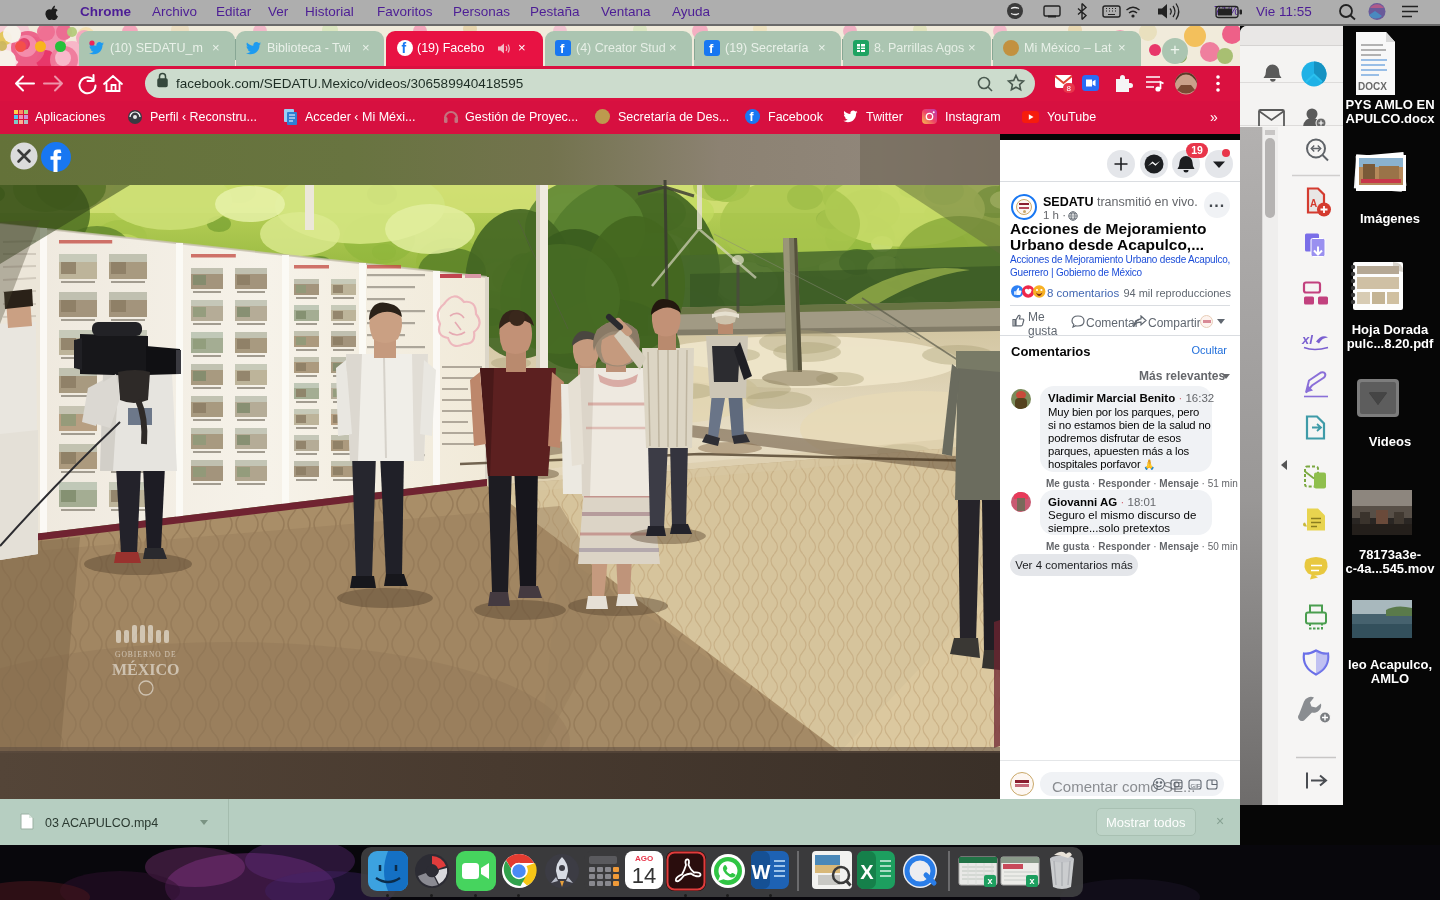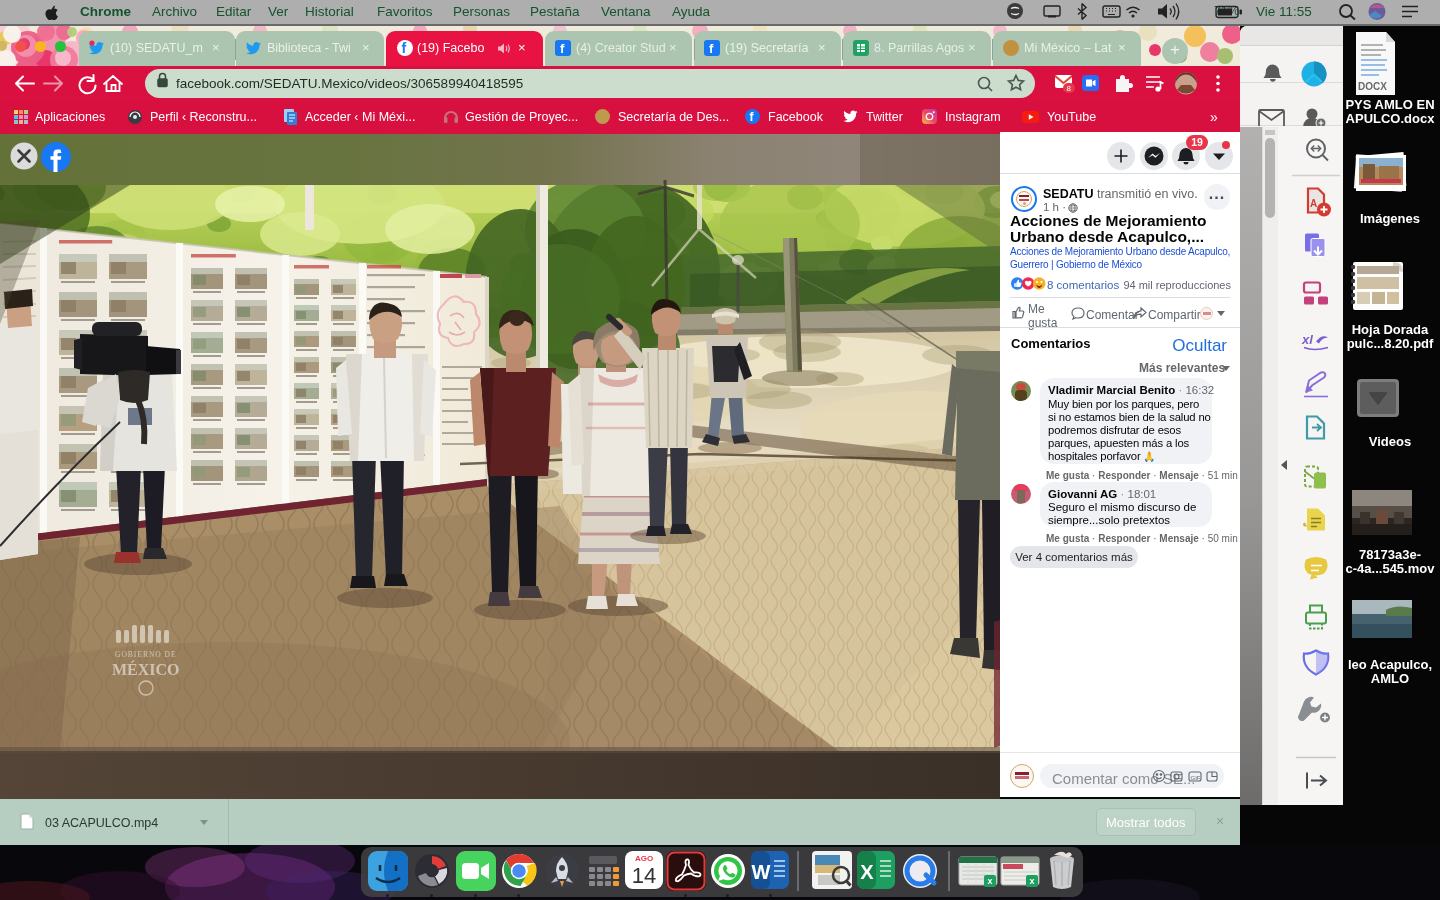--- a/index.html
+++ b/index.html
@@ -1,22 +1,22 @@
 <!DOCTYPE html>
 <html><head><meta charset="utf-8">
 <style>
 *{margin:0;padding:0;box-sizing:border-box;}
 html,body{width:1440px;height:900px;overflow:hidden;background:#050505;font-family:"Liberation Sans",sans-serif;}
 .ab{position:absolute;}
 #stage{position:relative;width:1440px;height:900px;background:#060606;}
-#menubar{left:0;top:0;width:1440px;height:24px;background:#aeaeae;color:#14532d;font-size:13.5px;z-index:30;}
+#menubar{left:0;top:0;width:1440px;height:24px;background:#aeaeae;color:#4c1d95;font-size:13.5px;z-index:30;}
 #menubar .mi{position:absolute;top:3.5px;white-space:nowrap;}
 .tab{position:absolute;top:31px;height:35px;border-radius:9px 9px 0 0;font-size:12.5px;z-index:6;}
 .tab .ttl{position:absolute;left:31px;top:10px;white-space:nowrap;overflow:hidden;}
-#fbpanel{left:1000px;top:132px;width:240px;height:665px;background:#fff;color:#1c1e21;z-index:5;overflow:hidden;}
+#fbpanel{left:1000px;top:140px;width:240px;height:665px;background:#fff;color:#1c1e21;z-index:5;overflow:hidden;}
 .dlabel{position:absolute;color:#fff;font-weight:bold;font-size:13px;text-align:center;line-height:14px;width:110px;}
 .dki{position:absolute;top:851px;width:40px;height:40px;}
 .hair{position:absolute;background:#dadde1;height:1px;}
 </style></head>
 <body>
 <div id="stage">
 
 <div class="ab" style="left:0;top:845px;width:1440px;height:55px;background:#08070c;"></div>
 <svg class="ab" style="left:0;top:845px;z-index:1;" width="1440" height="55" viewBox="0 0 1440 55">
   <ellipse cx="250" cy="42" rx="85" ry="34" fill="#8a2f92" opacity="0.4"></ellipse>
@@ -932,21 +932,21 @@
   <svg class="ab" style="left:133px;top:175px;" width="14" height="13" viewBox="0 0 14 13">
         <path d="M8 1 L13 5.5 L8 10 V7.2 Q3 7 1 11 Q1.5 4.5 8 3.8 z" fill="none" stroke="#606770" stroke-width="1.2"></path>
       </svg>
   <div class="ab" style="left:148px;top:176px;font-size:12px;color:#606770;">Compartir</div>
   <div class="ab" style="left:200px;top:175px;width:13px;height:13px;border-radius:50%;background:#fdf3ee;border:1px solid #e8cdb8;"></div>
   <div class="ab" style="left:202.5px;top:180px;width:8px;height:3px;background:#d88a96;"></div>
   <div class="ab" style="left:217px;top:179px;width:0;height:0;border-left:4px solid transparent;border-right:4px solid transparent;border-top:5px solid #606770;"></div>
   <div class="hair" style="left:0;top:195px;width:240px;"></div>
 
   <div class="ab" style="left:11px;top:204px;font-size:13px;font-weight:bold;color:#050505;">Comentarios</div>
-  <div class="ab" style="right:13px;top:204px;font-size:17px;color:#216fdb;">Ocultar</div>
+  <div class="ab" style="right:13px;top:204px;font-size:11px;color:#216fdb;">Ocultar</div>
   <div class="ab" style="left:139px;top:229px;font-size:12px;font-weight:bold;color:#65676b;">Más relevantes</div>
   <div class="ab" style="left:222px;top:234px;width:0;height:0;border-left:4px solid transparent;border-right:4px solid transparent;border-top:5px solid #65676b;"></div>
 
   <div class="ab" style="left:11px;top:249px;width:20px;height:20px;border-radius:50%;background:#7a8a5a;overflow:hidden;">
     <div class="ab" style="left:5px;top:2px;width:10px;height:8px;border-radius:50%;background:#c84a3a;"></div>
     <div class="ab" style="left:4px;top:9px;width:12px;height:11px;border-radius:4px;background:#54421e;"></div>
   </div>
   <div class="ab" style="left:40px;top:246px;width:172px;height:86px;border-radius:14px;background:#f0f2f5;"></div>
   <div class="ab" style="left:48px;top:252px;font-size:11.5px;color:#050505;white-space:nowrap;"><b>Vladimir Marcial Benito</b> <span style="color:#d56a78;">·</span> <span style="color:#65676b;">16:32</span></div>
   <div class="ab" style="left:48px;top:266px;width:170px;font-size:11.3px;color:#050505;line-height:12.9px;letter-spacing:-0.15px;white-space:nowrap;">Muy bien por los parques, pero<br>si no estamos bien de la salud no<br>podremos disfrutar de esos<br>parques, apuesten más a los<br>hospitales porfavor <span style="font-size:10px;">🙏</span></div>

